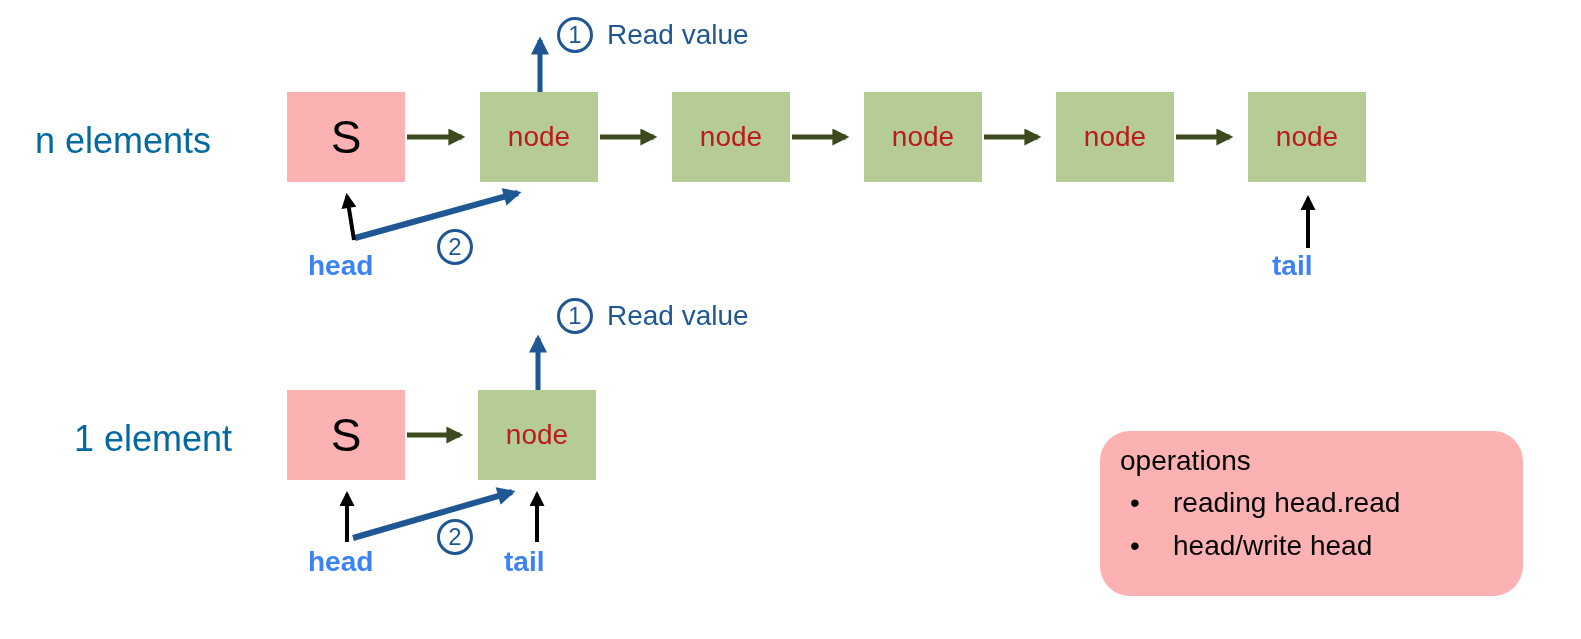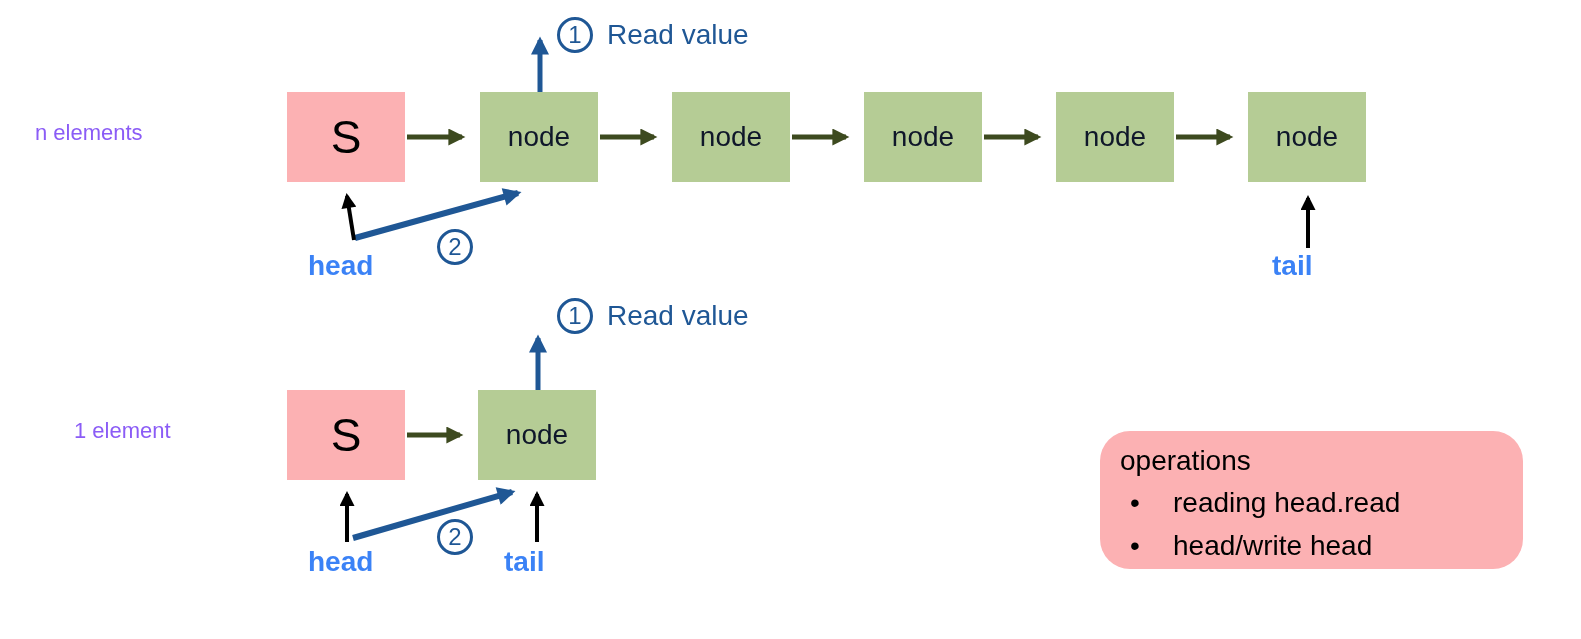--- a/index.html
+++ b/index.html
@@ -31,25 +31,25 @@
     width: 118px;
     height: 90px;
     display: flex;
     align-items: center;
     justify-content: center;
     z-index: 2;
   }
   .box.pink { background: var(--box_pink); }
   .box.green { background: var(--node_green); }
   .stack-letter { font-size: 46px; line-height: 1; color: #000; }
-  .node-label { font-size: 28px; color: #0f172a; }
+  .node-label { font-size: 28px; color: #b91c1c; }
   .row-label {
     position: absolute;
-    font-size: 22px;
-    color: #8b5cf6;
+    font-size: 36px;
+    color: #0369a1;
     z-index: 2;
     white-space: nowrap;
   }
   .ptr-label {
     position: absolute;
     font-size: 28px;
     font-weight: bold;
     color: #3b82f6;
     text-align: left;
     z-index: 2;
@@ -75,21 +75,21 @@
     color: var(--accent_blue);
     background: transparent;
     flex: 0 0 auto;
   }
   .step-text { font-size: 28px; white-space: nowrap; text-align: right; }
   .ops-panel {
     position: absolute;
     left: 1100px;
     top: 431px;
     width: 423px;
-    height: 138px;
+    height: 165px;
     background: var(--panel_pink);
     border-radius: 30px;
     padding: 10px 18px 10px 20px;
     z-index: 2;
   }
   .ops-title { font-size: 28px; color: #000; line-height: 40px; }
   .ops-item {
     display: flex;
     align-items: baseline;
     font-size: 28px;

